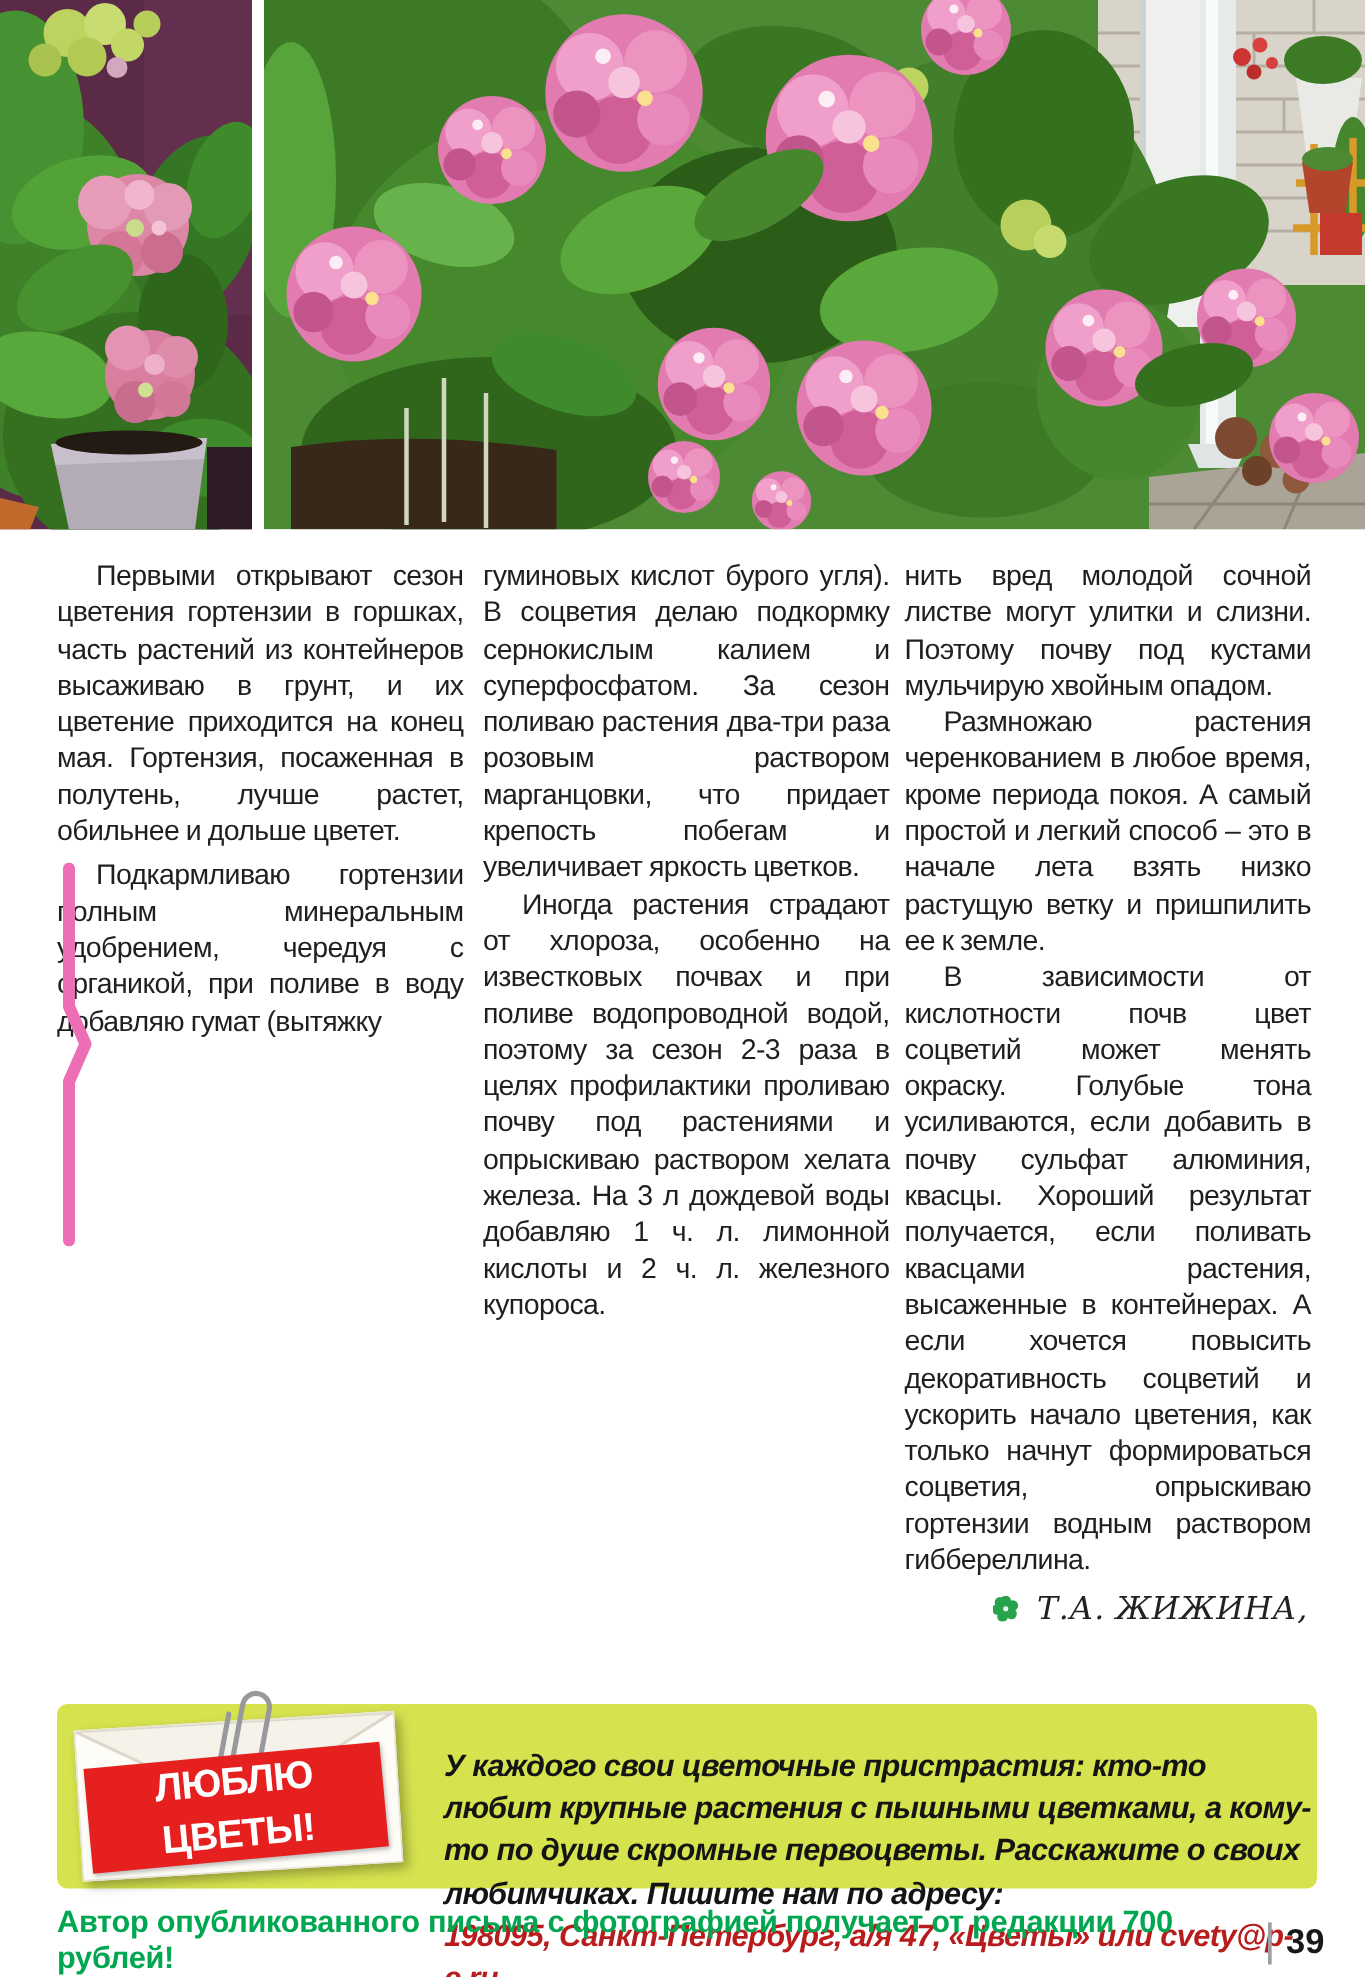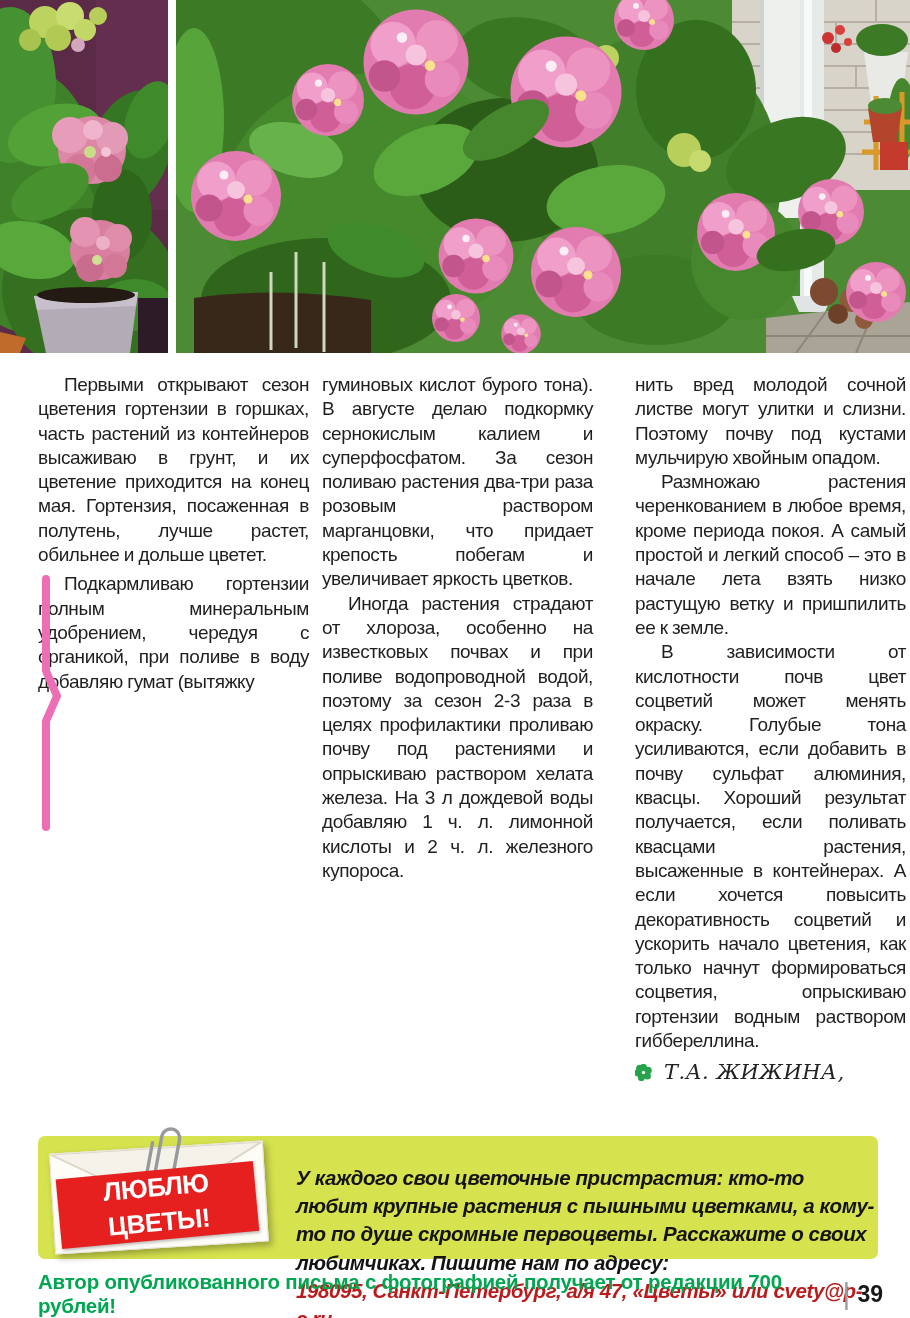--- a/index.html
+++ b/index.html
@@ -12,35 +12,35 @@
   
   .photo{position:absolute;top:0;height:353px;overflow:hidden;}
   .photo.left{left:0;width:168px;}
   .photo.right{left:176px;width:734px;}
   .photo svg{width:100%;height:100%;display:block;}
 
   
   .col{position:absolute;top:373px;width:271px;}
   .col1{left:38px;}
   .col2{left:322px;}
-  .col3{left:635px;}
+  .col3{left:603px;}
   .col p{
     margin:0;font-size:19px;line-height:24.3px;text-align:justify;
     letter-spacing:-0.4px;word-spacing:-0.5px;
   }
   .col p.ind{text-indent:26px;}
 
   .quote{position:relative;margin:5px 0 3px 0;padding-left:37px;}
   .quote p{
     font-weight:bold;font-style:italic;font-size:19px;line-height:24.8px;
     letter-spacing:-0.2px;color:#171717;
   }
   .quote .bar{position:absolute;left:0;top:3px;}
 
-  .signature{margin-top:7px;padding-right:2px;}
+  .signature{margin-top:7px;text-align:right;padding-right:2px;}
   .sig-name{
     font-family:"DejaVu Serif", serif;font-style:italic;font-size:21px;
     letter-spacing:0.5px;color:#222;
   }
   .sig-city{
     font-family:"DejaVu Serif", serif;font-style:italic;font-size:19px;
     display:block;margin-top:3px;color:#222;
   }
   .flower{display:inline-block;vertical-align:-2px;margin-right:12px;}
 
@@ -244,21 +244,21 @@
     <p class="ind">Первыми открывают сезон цветения гортензии в горшках, часть растений из контейнеров высаживаю в грунт, и их цветение приходится на конец мая. Гортензия, посаженная в полутень, лучше растет, обильнее и дольше цветет.</p>
     <div class="quote">
       <svg class="bar" width="24" height="256" viewBox="0 0 24 256">
         <path d="M8,4 L8,96 L19,121 L8,146 L8,252" fill="none" stroke="#ee6eb6" stroke-width="8" stroke-linecap="round" stroke-linejoin="round"></path>
       </svg>
     </div>
     <p class="ind">Подкармливаю гортензии полным минеральным удобрением, чередуя с органикой, при поливе в воду добавляю гумат (вытяжку</p>
   </div>
 
   <div class="col col2">
-    <p>гуминовых кислот бурого тона). В августе делаю подкормку сернокислым калием и суперфосфатом. За сезон поливаю растения два-три раза розовым раствором марганцовки, что придает крепость побегам и увеличивает яркость цветков.</p>
+    <p>гуминовых кислот бурого угля). В соцветия делаю подкормку сернокислым калием и суперфосфатом. За сезон поливаю растения два-три раза розовым раствором марганцовки, что придает крепость побегам и увеличивает яркость цветков.</p>
     <p class="ind">Иногда растения страдают от хлороза, особенно на известковых почвах и при поливе водопроводной водой, поэтому за сезон 2-3 раза в целях профилактики проливаю почву под растениями и опрыскиваю раствором хелата железа. На 3 л дождевой воды добавляю 1 ч. л. лимонной кислоты и 2 ч. л. железного купороса.</p>
   </div>
 
   <div class="col col3">
     <p>нить вред молодой сочной листве могут улитки и слизни. Поэтому почву под кустами мульчирую хвойным опадом.</p>
     <p class="ind">Размножаю растения черенкованием в любое время, кроме периода покоя. А самый простой и легкий способ – это в начале лета взять низко растущую ветку и пришпилить ее к земле.</p>
     <p class="ind">В зависимости от кислотности почв цвет соцветий может менять окраску. Голубые тона усиливаются, если добавить в почву сульфат алюминия, квасцы. Хороший результат получается, если поливать квасцами растения, высаженные в контейнерах. А если хочется повысить декоративность соцветий и ускорить начало цветения, как только начнут формироваться соцветия, опрыскиваю гортензии водным раствором гиббереллина.</p>
     <div class="signature">
       <span class="flower">
         <svg width="17" height="17" viewBox="0 0 20 20">

